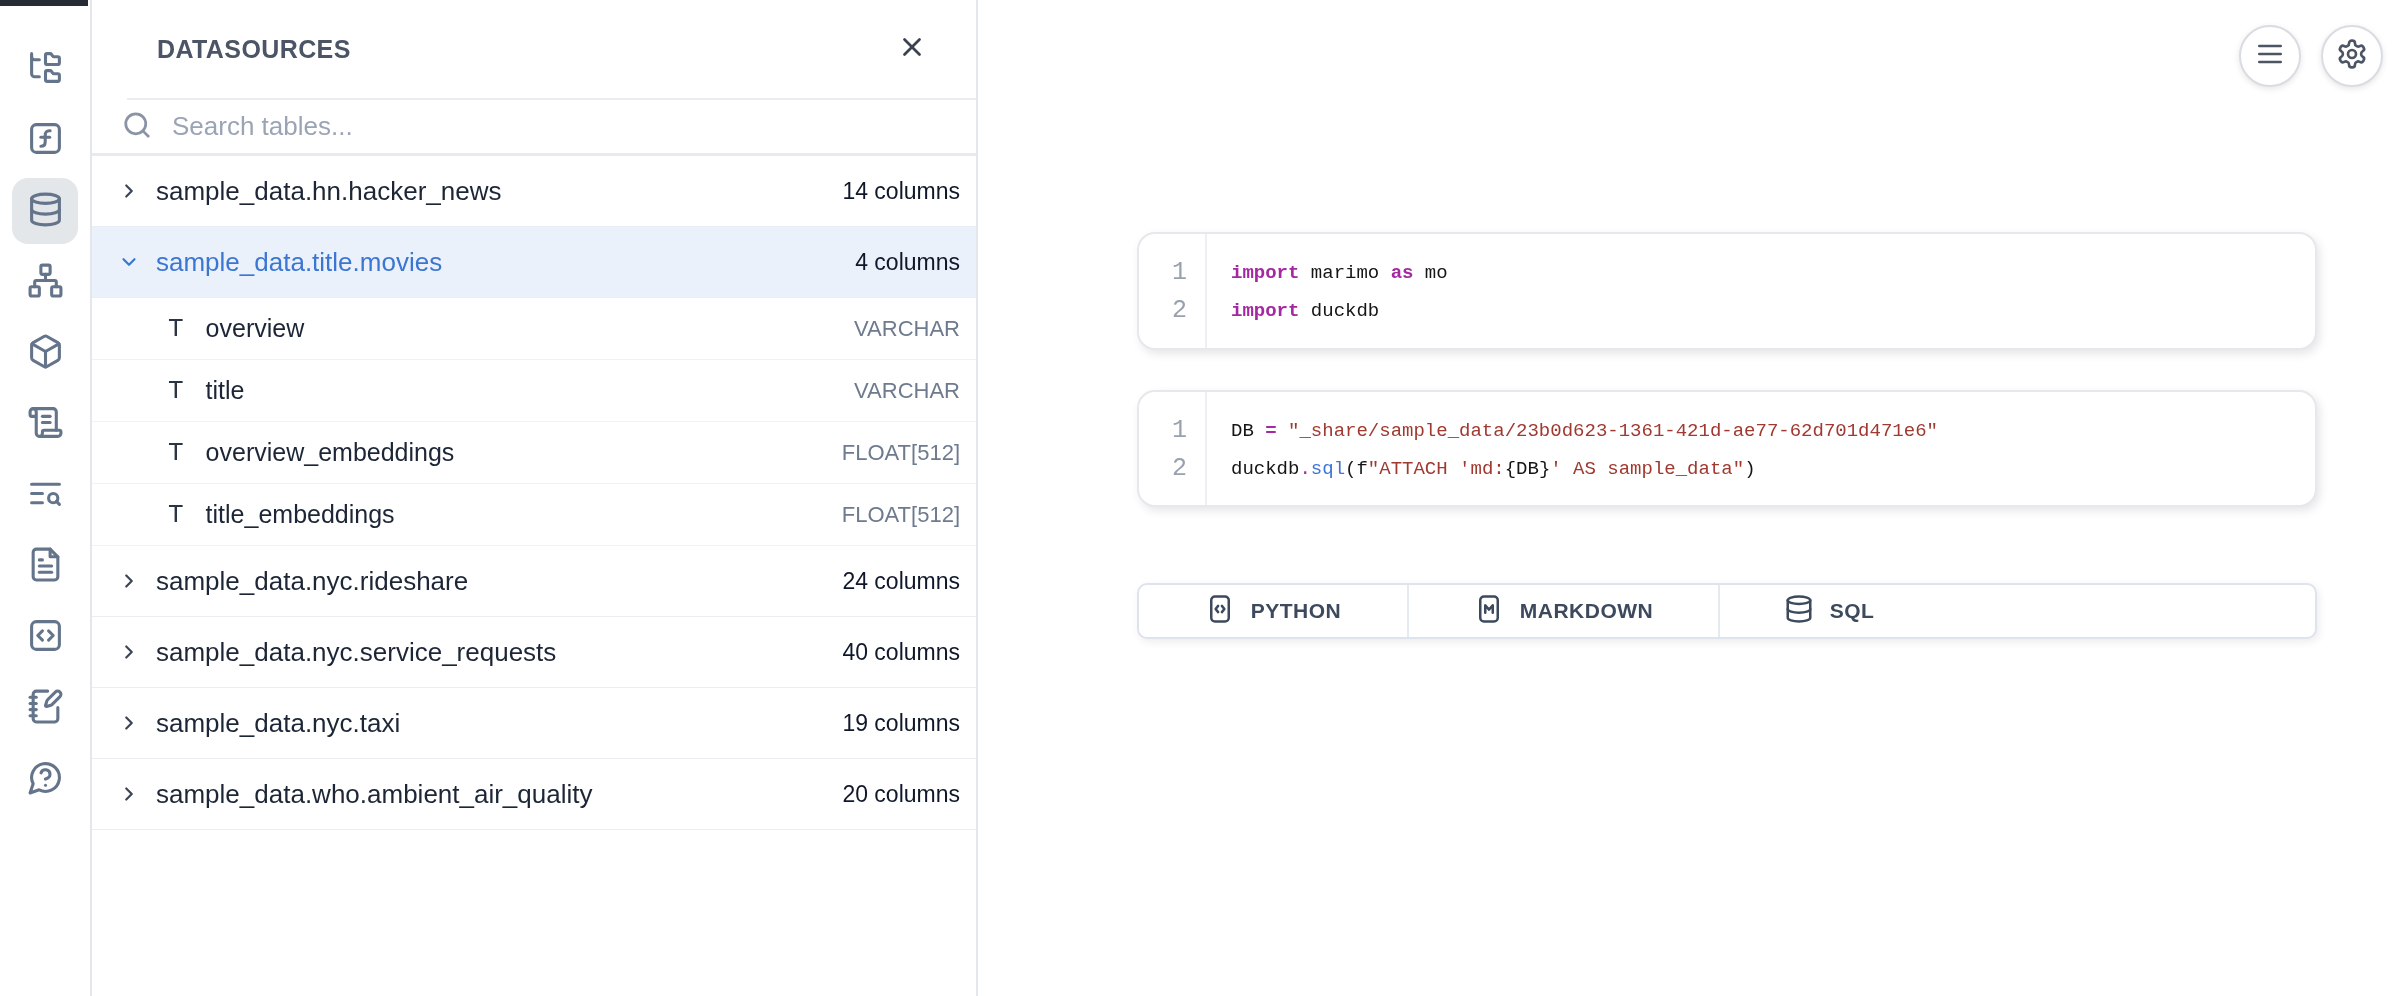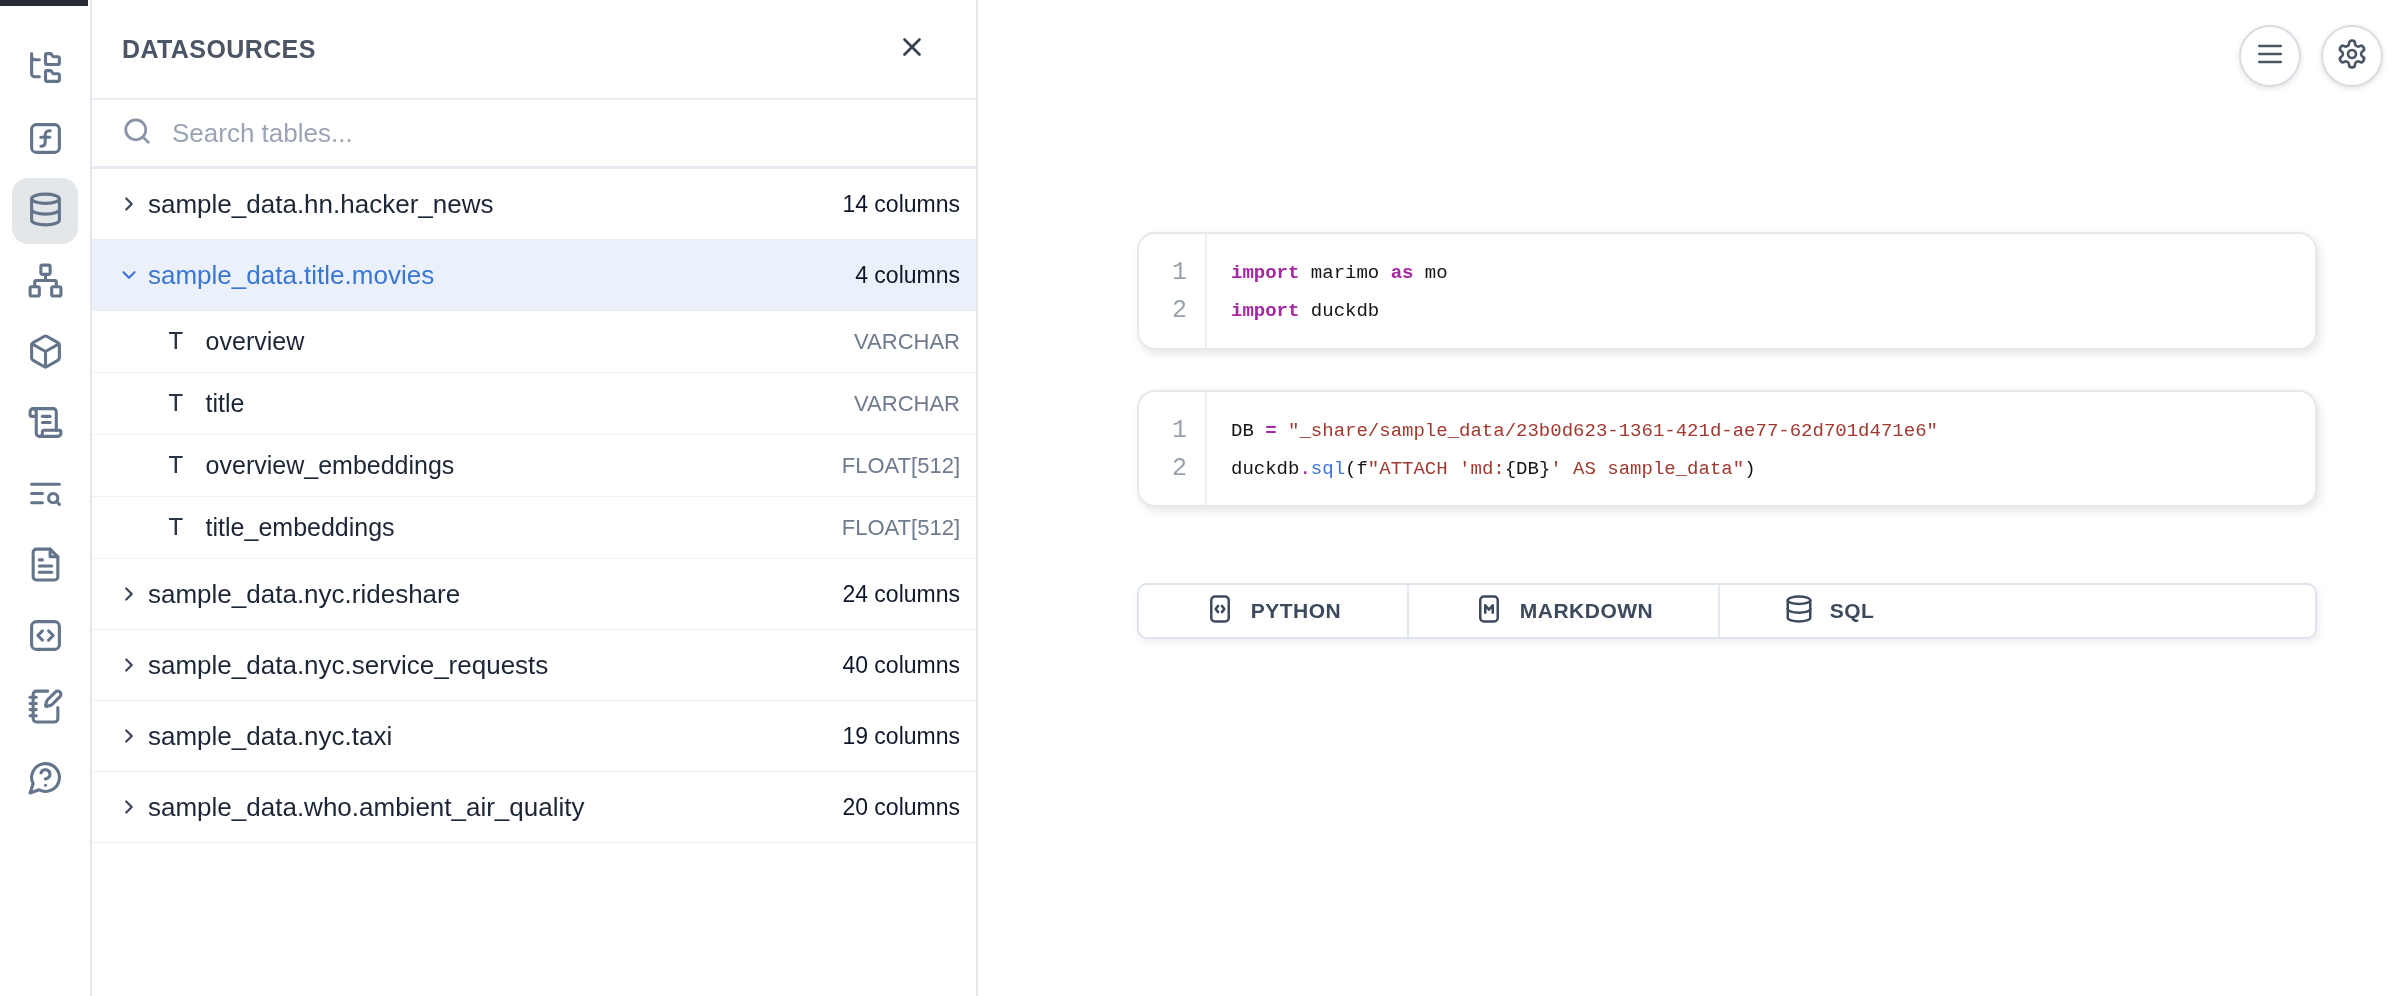--- a/index.html
+++ b/index.html
@@ -14,35 +14,35 @@
   .rail-item { width:66px; height:66px; min-height:66px; margin-bottom:5px; border-radius:16px;
                display:flex; align-items:center; justify-content:center; cursor:pointer; }
   .rail-item.active { background:#e4e7ea; }
   .rail-item svg { width:37px; height:37px; stroke:#64748b; stroke-width:2; fill:none;
                    stroke-linecap:round; stroke-linejoin:round; }
 
   
   .panel { position:absolute; left:92px; top:0; width:886px; height:996px; background:#fff;
            border-right:2px solid #e3e6eb; }
   .panel-header { height:100px; border-bottom:2px solid #e9edf3; display:flex;
-                  align-items:center; justify-content:space-between; padding:0 42px 0 30px; }
+                  align-items:center; justify-content:space-between; padding:0 42px 0 30px;margin-left:35px; }
   .panel-title { font-size:25px; font-weight:700; color:#4c5566; letter-spacing:0.4px; }
   .close-btn { width:44px; height:44px; display:flex; align-items:center; justify-content:center;
                cursor:pointer; }
   .close-btn svg { width:30px; height:30px; stroke:#3a4150; stroke-width:2.2; fill:none;
                    stroke-linecap:round; }
-  .search-row { height:69px; border-bottom:3px solid #e6ebf2; display:flex; align-items:center;
+  .search-row { height:56px; border-bottom:3px solid #e6ebf2; display:flex; align-items:center;
                 padding:0 20px 0 30px; gap:20px; }
   .search-row svg { width:30px; height:30px; stroke:#8a94a6; stroke-width:2.2; fill:none;
                     stroke-linecap:round; flex:none; }
   .search-row input { flex:1; border:none; outline:none; font-size:26px; color:#1f2937;
                       font-family:"Liberation Sans", sans-serif; background:transparent; }
   .search-row input::placeholder { color:#9aa4b5; }
 
-  .tbl-row { height:71px; display:flex; align-items:center; gap:8px;
+  .tbl-row { height:71px; display:flex; align-items:center; gap:16px;
              padding:0 16px 0 26px; border-bottom:1px solid #eaeef4;
              font-size:26px; color:#1d2636; cursor:pointer; }
   .tbl-row .chev { width:22px; height:22px; flex:none; display:flex; align-items:center; }
   .tbl-row .chev svg { width:22px; height:22px; stroke:#3c4557; stroke-width:2.4; fill:none;
                        stroke-linecap:round; stroke-linejoin:round; }
   .tbl-row .count { margin-left:auto; color:#0f172a; font-size:23px; }
   .tbl-row.selected { background:#eaf1fb; color:#3b76d2; }
   .tbl-row.selected .chev svg { stroke:#3b76d2; }
 
   .col-row { height:62px; display:flex; align-items:center; gap:22px;

